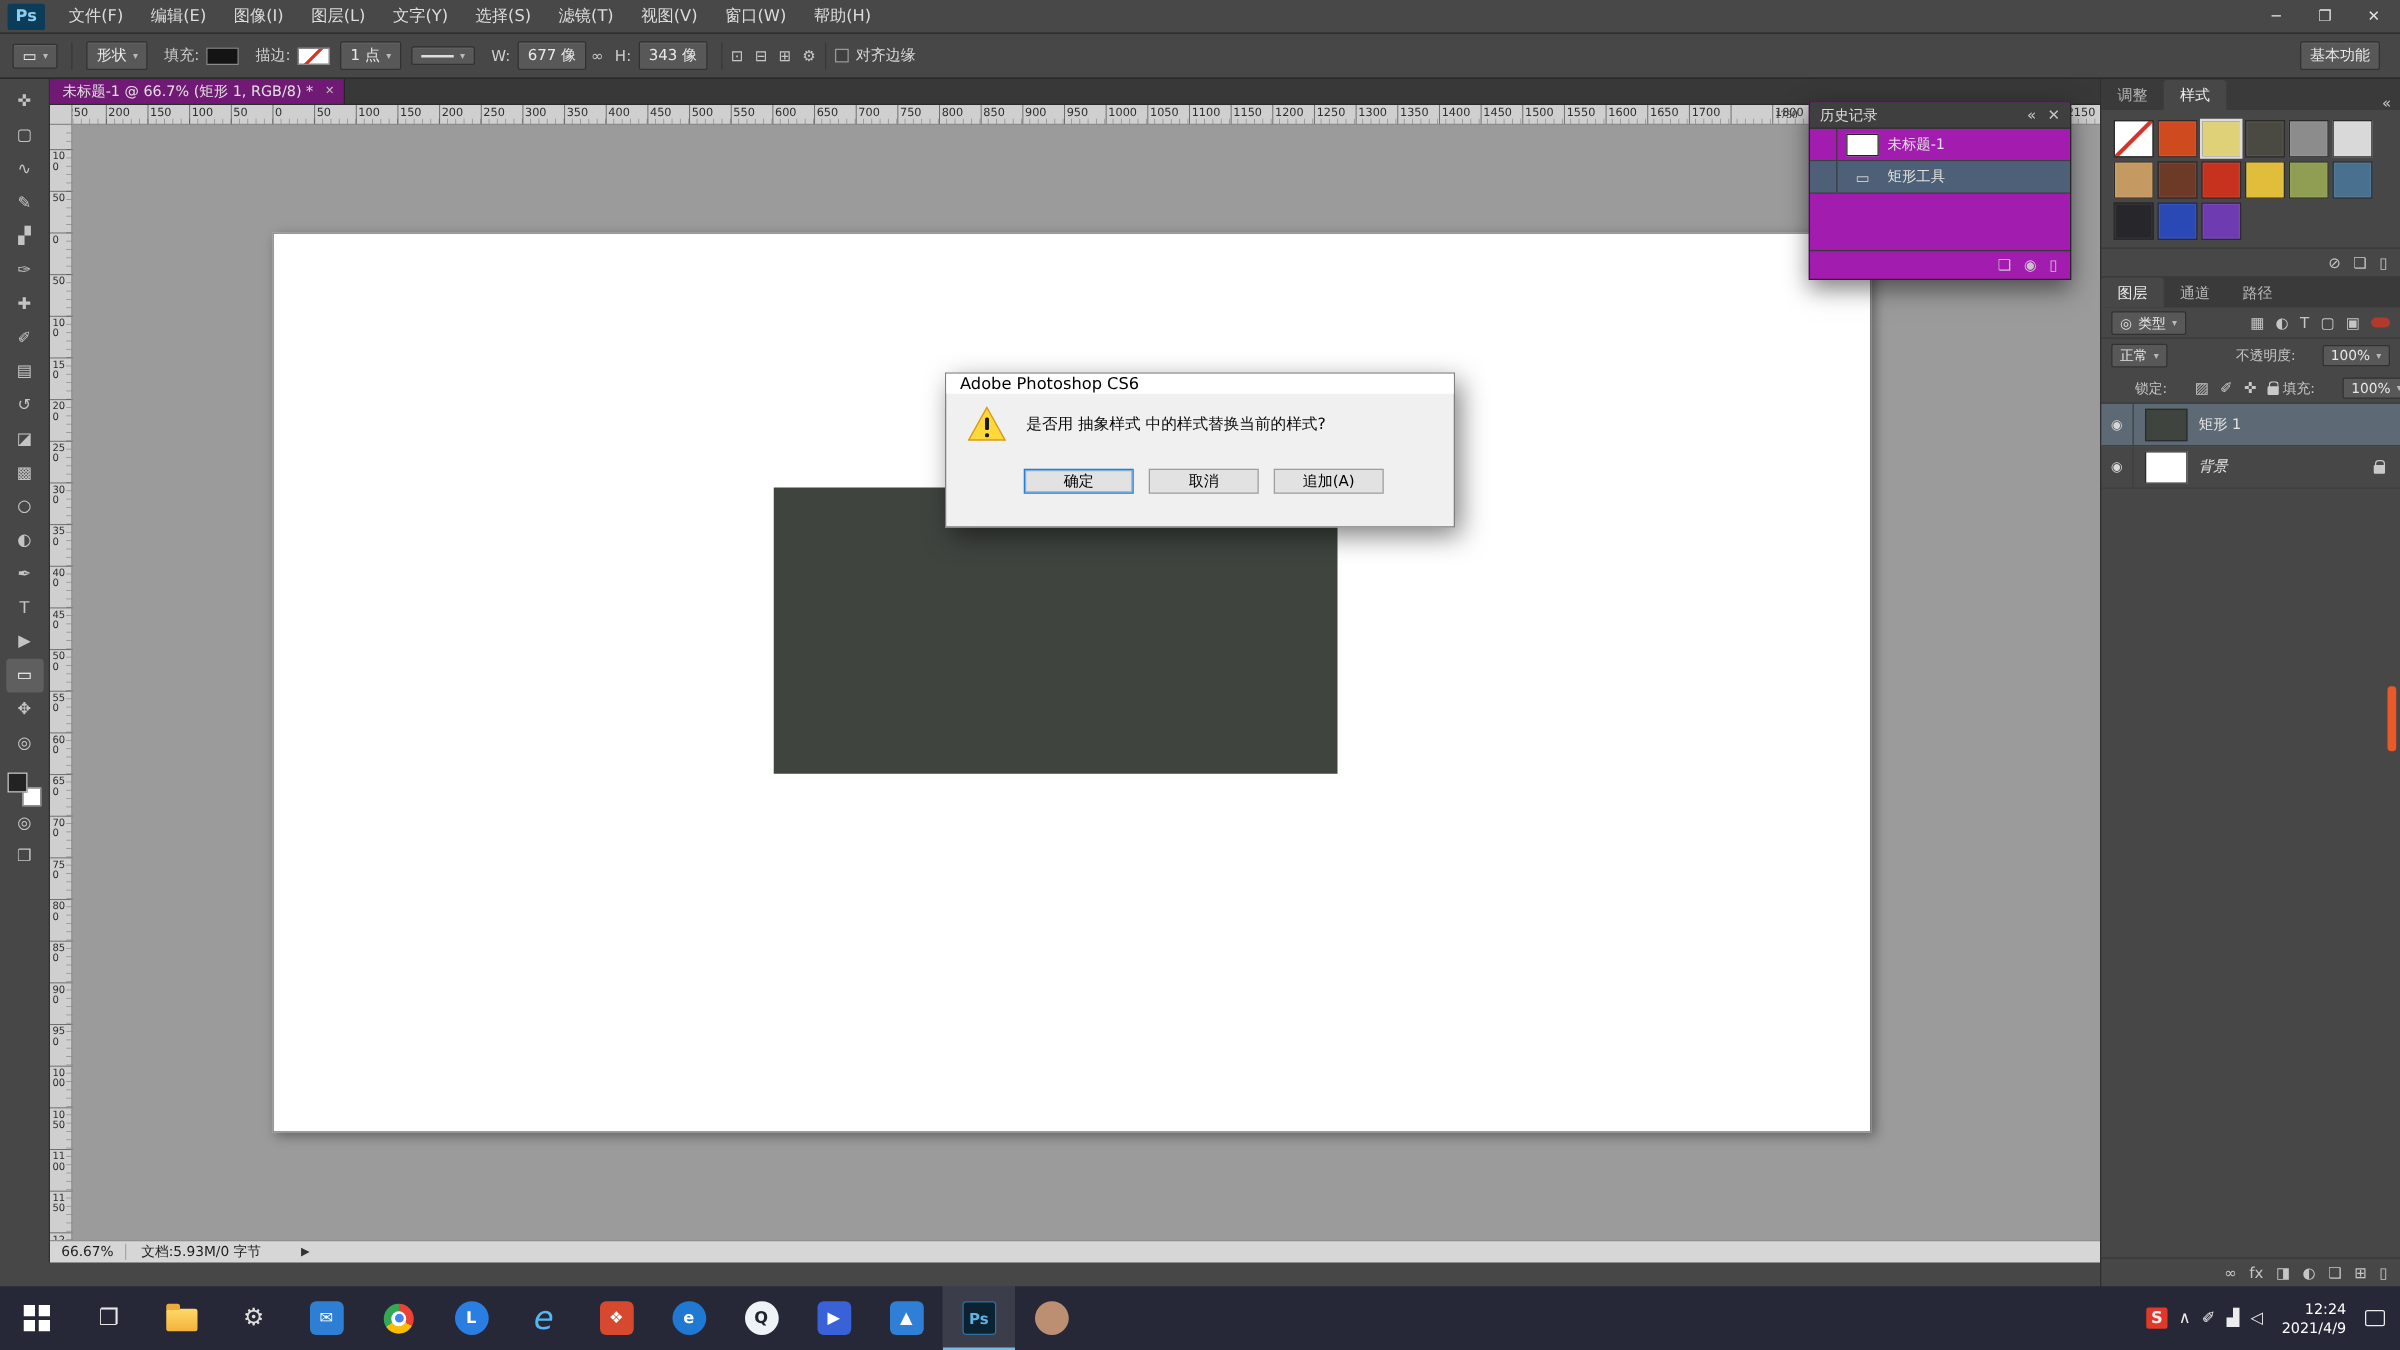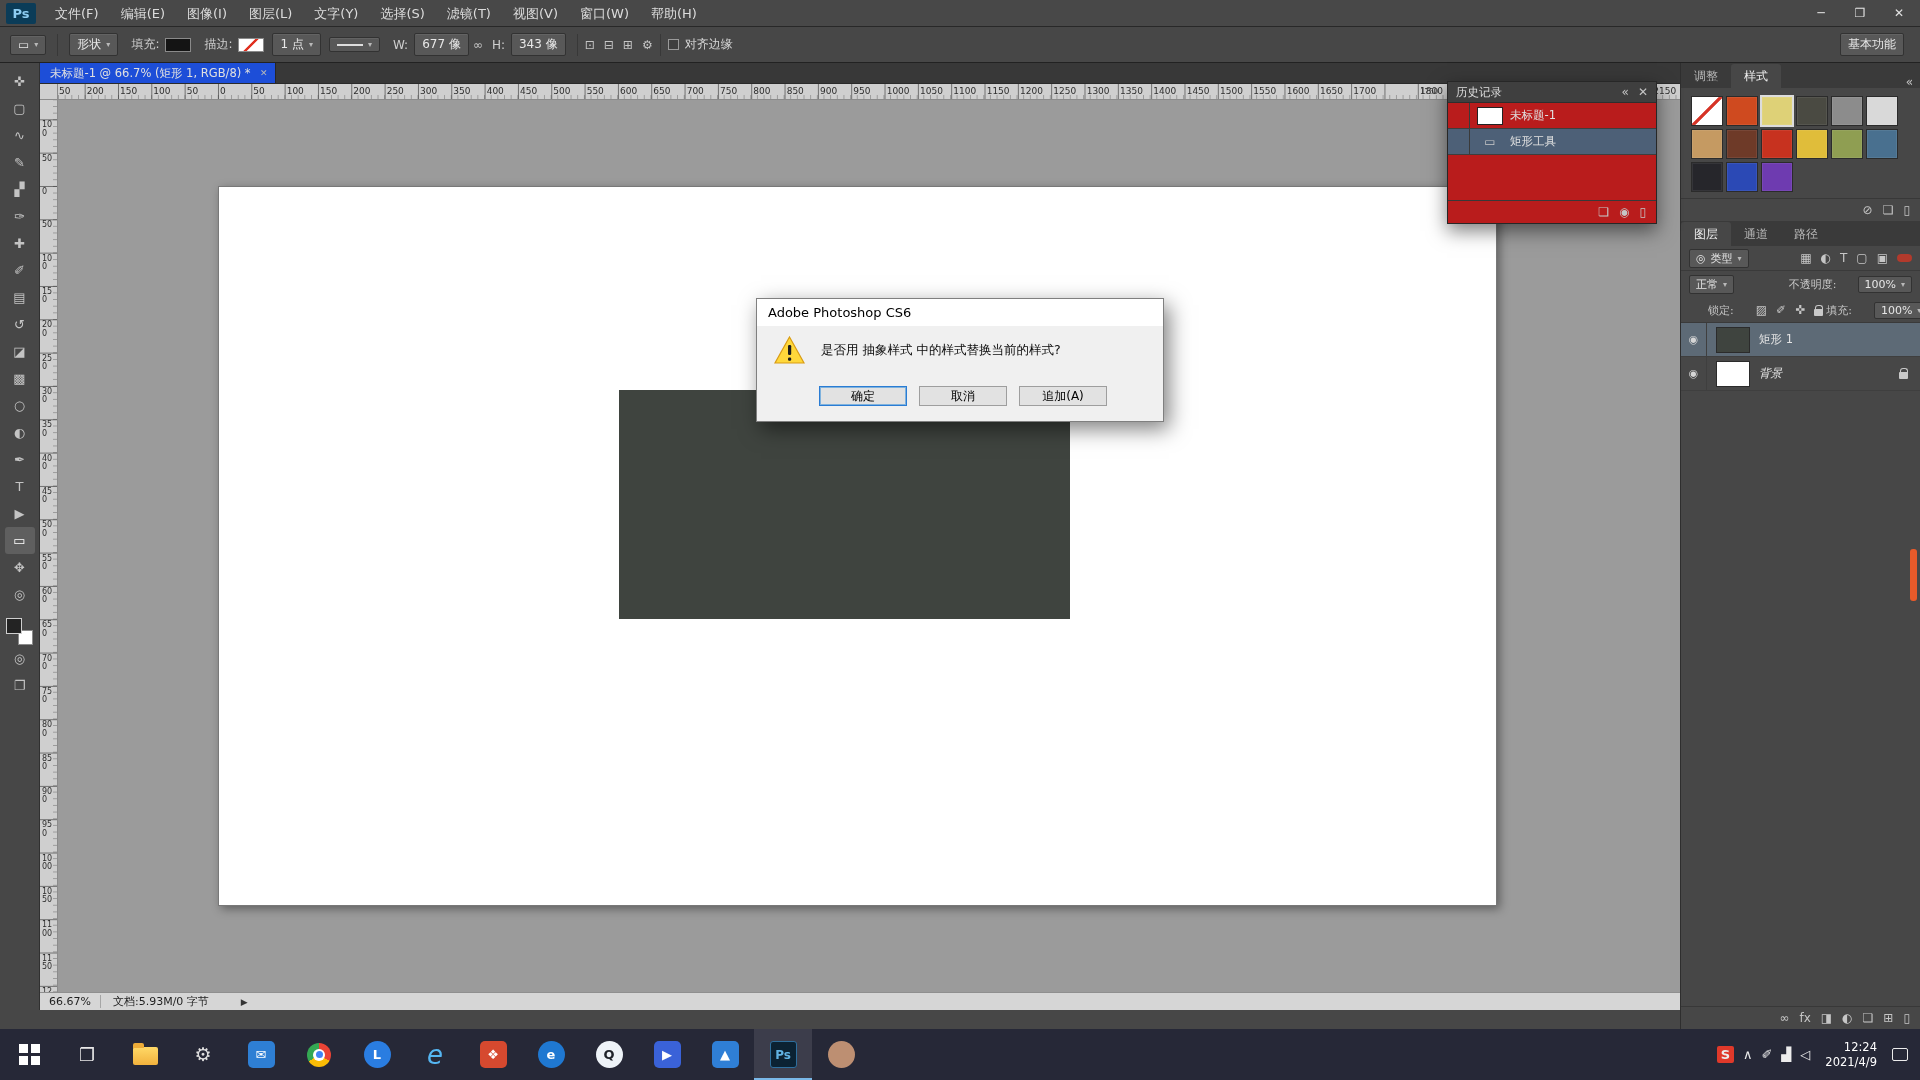--- a/index.html
+++ b/index.html
@@ -35,21 +35,21 @@
   #toolbar{position:absolute;left:0;top:63px;width:40px;height:947px;background:#474747;border-right:1px solid #303030;z-index:5;display:flex;flex-direction:column;align-items:center;padding-top:5px}
   #tools{display:flex;flex-direction:column;align-items:center}
   .tool{width:30px;height:27px;display:flex;align-items:center;justify-content:center;color:#c4c4c4;font-size:13px;border-radius:3px}
   .tool.active{background:#5f5f5f;color:#fff}
   #fgbg{position:relative;width:27px;height:27px;margin-top:10px}
   #bg-swatch{position:absolute;right:0;bottom:0;width:15px;height:15px;background:#fff;border:1px solid #8a8a8a}
   #fg-swatch{position:absolute;left:0;top:0;width:16px;height:16px;background:#232323;border:1px solid #cfcfcf}
 
   
   #doctab-bar{position:absolute;left:40px;top:63px;width:1640px;height:21px;background:#383838;border-bottom:1px solid #2a2a2a;display:flex;z-index:4}
-  #doc-tab{background:#1d4ed8;color:#e0e0e0;font-size:11.5px;line-height:20px;padding:0 24px 0 10px;border-right:1px solid #262626;position:relative;white-space:nowrap}
+  #doc-tab{background:#701a75;color:#e0e0e0;font-size:11.5px;line-height:20px;padding:0 24px 0 10px;border-right:1px solid #262626;position:relative;white-space:nowrap}
   #doc-tab .tab-close{position:absolute;right:7px;top:0;line-height:20px;font-size:9px;color:#b9b9b9}
 
   
   #ruler-corner{position:absolute;left:40px;top:84px;width:18px;height:16px;background:#cfcfcf;border-right:1px solid #8b8b8b;border-bottom:1px solid #8b8b8b;z-index:3}
   #ruler-h{position:absolute;left:58px;top:84px;width:1622px;height:16px;background-color:#cfcfcf;border-bottom:1px solid #8b8b8b;overflow:hidden;z-index:3;
     background-image:linear-gradient(to right,rgba(30,30,30,.55) 1px,transparent 1px),linear-gradient(to right,rgba(30,30,30,.3) 1px,transparent 1px);
     background-size:33.333px 16px,6.667px 5px;background-position:26.667px 0,26.667px 11px;background-repeat:repeat-x}
   #ruler-v{position:absolute;left:40px;top:100px;width:18px;height:892px;background-color:#cfcfcf;border-right:1px solid #8b8b8b;overflow:hidden;z-index:3;
     background-image:linear-gradient(to bottom,rgba(30,30,30,.55) 1px,transparent 1px),linear-gradient(to bottom,rgba(30,30,30,.3) 1px,transparent 1px);
     background-size:18px 33.333px,5px 6.667px;background-position:0 19.333px,13px 19.333px;background-repeat:repeat-y}
@@ -92,33 +92,33 @@
   .layer-row.selected{background:#5d6a76}
   .eye-cell{width:26px;height:100%;display:flex;align-items:center;justify-content:center;border-right:1px solid #3f3f3f;color:#d6d6d6;font-size:11px}
   .layer-thumb{width:34px;height:26px;margin:0 9px;border:1px solid #2b2b2b}
   .layer-name{flex:1;color:#e4e4e4;font-size:11.5px}
   .layer-name.italic{font-style:italic}
   .mini-lock{width:9px;height:7px;background:#c9c9c9;border-radius:1px;position:relative;display:inline-block;margin-top:4px}
   .mini-lock::before{content:"";position:absolute;left:1px;top:-4px;width:6px;height:5px;border:1.5px solid #c9c9c9;border-bottom:none;border-radius:3px 3px 0 0}
   .mini-toggle{width:15px;height:8px;border-radius:4px;background:#b23a2c;display:inline-block}
 
   
-  #history{position:absolute;left:1447px;top:81px;width:210px;height:143px;background:#b91c1c;border:1px solid #272727;box-shadow:0 7px 18px rgba(0,0,0,.5);z-index:30;display:flex;flex-direction:column}
+  #history{position:absolute;left:1447px;top:81px;width:210px;height:143px;background:#a21caf;border:1px solid #272727;box-shadow:0 7px 18px rgba(0,0,0,.5);z-index:30;display:flex;flex-direction:column}
   #history-title{height:21px;background:#3f3f3f;display:flex;align-items:center;padding:0 8px;color:#dedede;font-size:11.5px;border-bottom:1px solid #2e2e2e}
   #history-title .spacer{flex:1}
   .hist-row{height:26px;display:flex;align-items:center;font-size:11.5px;color:#e0e0e0;border-bottom:1px solid #3e3e3e}
   .hist-row.selected{background:#4d6077}
   .src-cell{width:22px;height:100%;border-right:1px solid #3a3a3a}
   .hist-thumb{width:26px;height:18px;background:#fff;border:1px solid #222;margin:0 7px}
   .hist-icon{width:26px;text-align:center;margin:0 7px;color:#c9c9c9;font-size:12px}
   #history .fill{flex:1}
 
   
   #dialog{position:absolute;left:756px;top:298px;width:408px;height:124px;background:#f0f0f0;border:1px solid #7f7f7f;box-shadow:5px 7px 20px rgba(0,0,0,.5);z-index:60}
-  #dialog-title{height:27px;background:#ffffff;display:flex;align-items:center;padding:0 11px;font-size:13px;color:#000}
+  #dialog-title{height:16px;background:#ffffff;display:flex;align-items:center;padding:0 11px;font-size:13px;color:#000}
   #dialog-body{position:relative;height:104px}
   #dlg-icon{position:absolute;left:17px;top:10px}
   #dlg-msg{position:absolute;left:64px;top:16px;font-size:12.5px;color:#0a0a0a;white-space:nowrap}
   .dlg-btn{position:absolute;width:88px;height:20px;top:60px;background:#e2e2e2;border:1px solid #9e9e9e;font-size:12px;font-family:inherit;color:#000;display:flex;align-items:center;justify-content:center}
   .dlg-btn.default{border-color:#2a7cd4;box-shadow:inset 0 0 0 1px #7fb2dd}
 
   
   #watermark{position:absolute;left:1430px;top:856px;width:370px;color:#fff;opacity:.93;z-index:40;text-align:right;pointer-events:none}
   .wm-logo{font-size:50px;font-weight:bold;letter-spacing:1px;position:relative;padding-right:4px;line-height:1.1}
   .wm-du{position:relative;display:inline-block}

